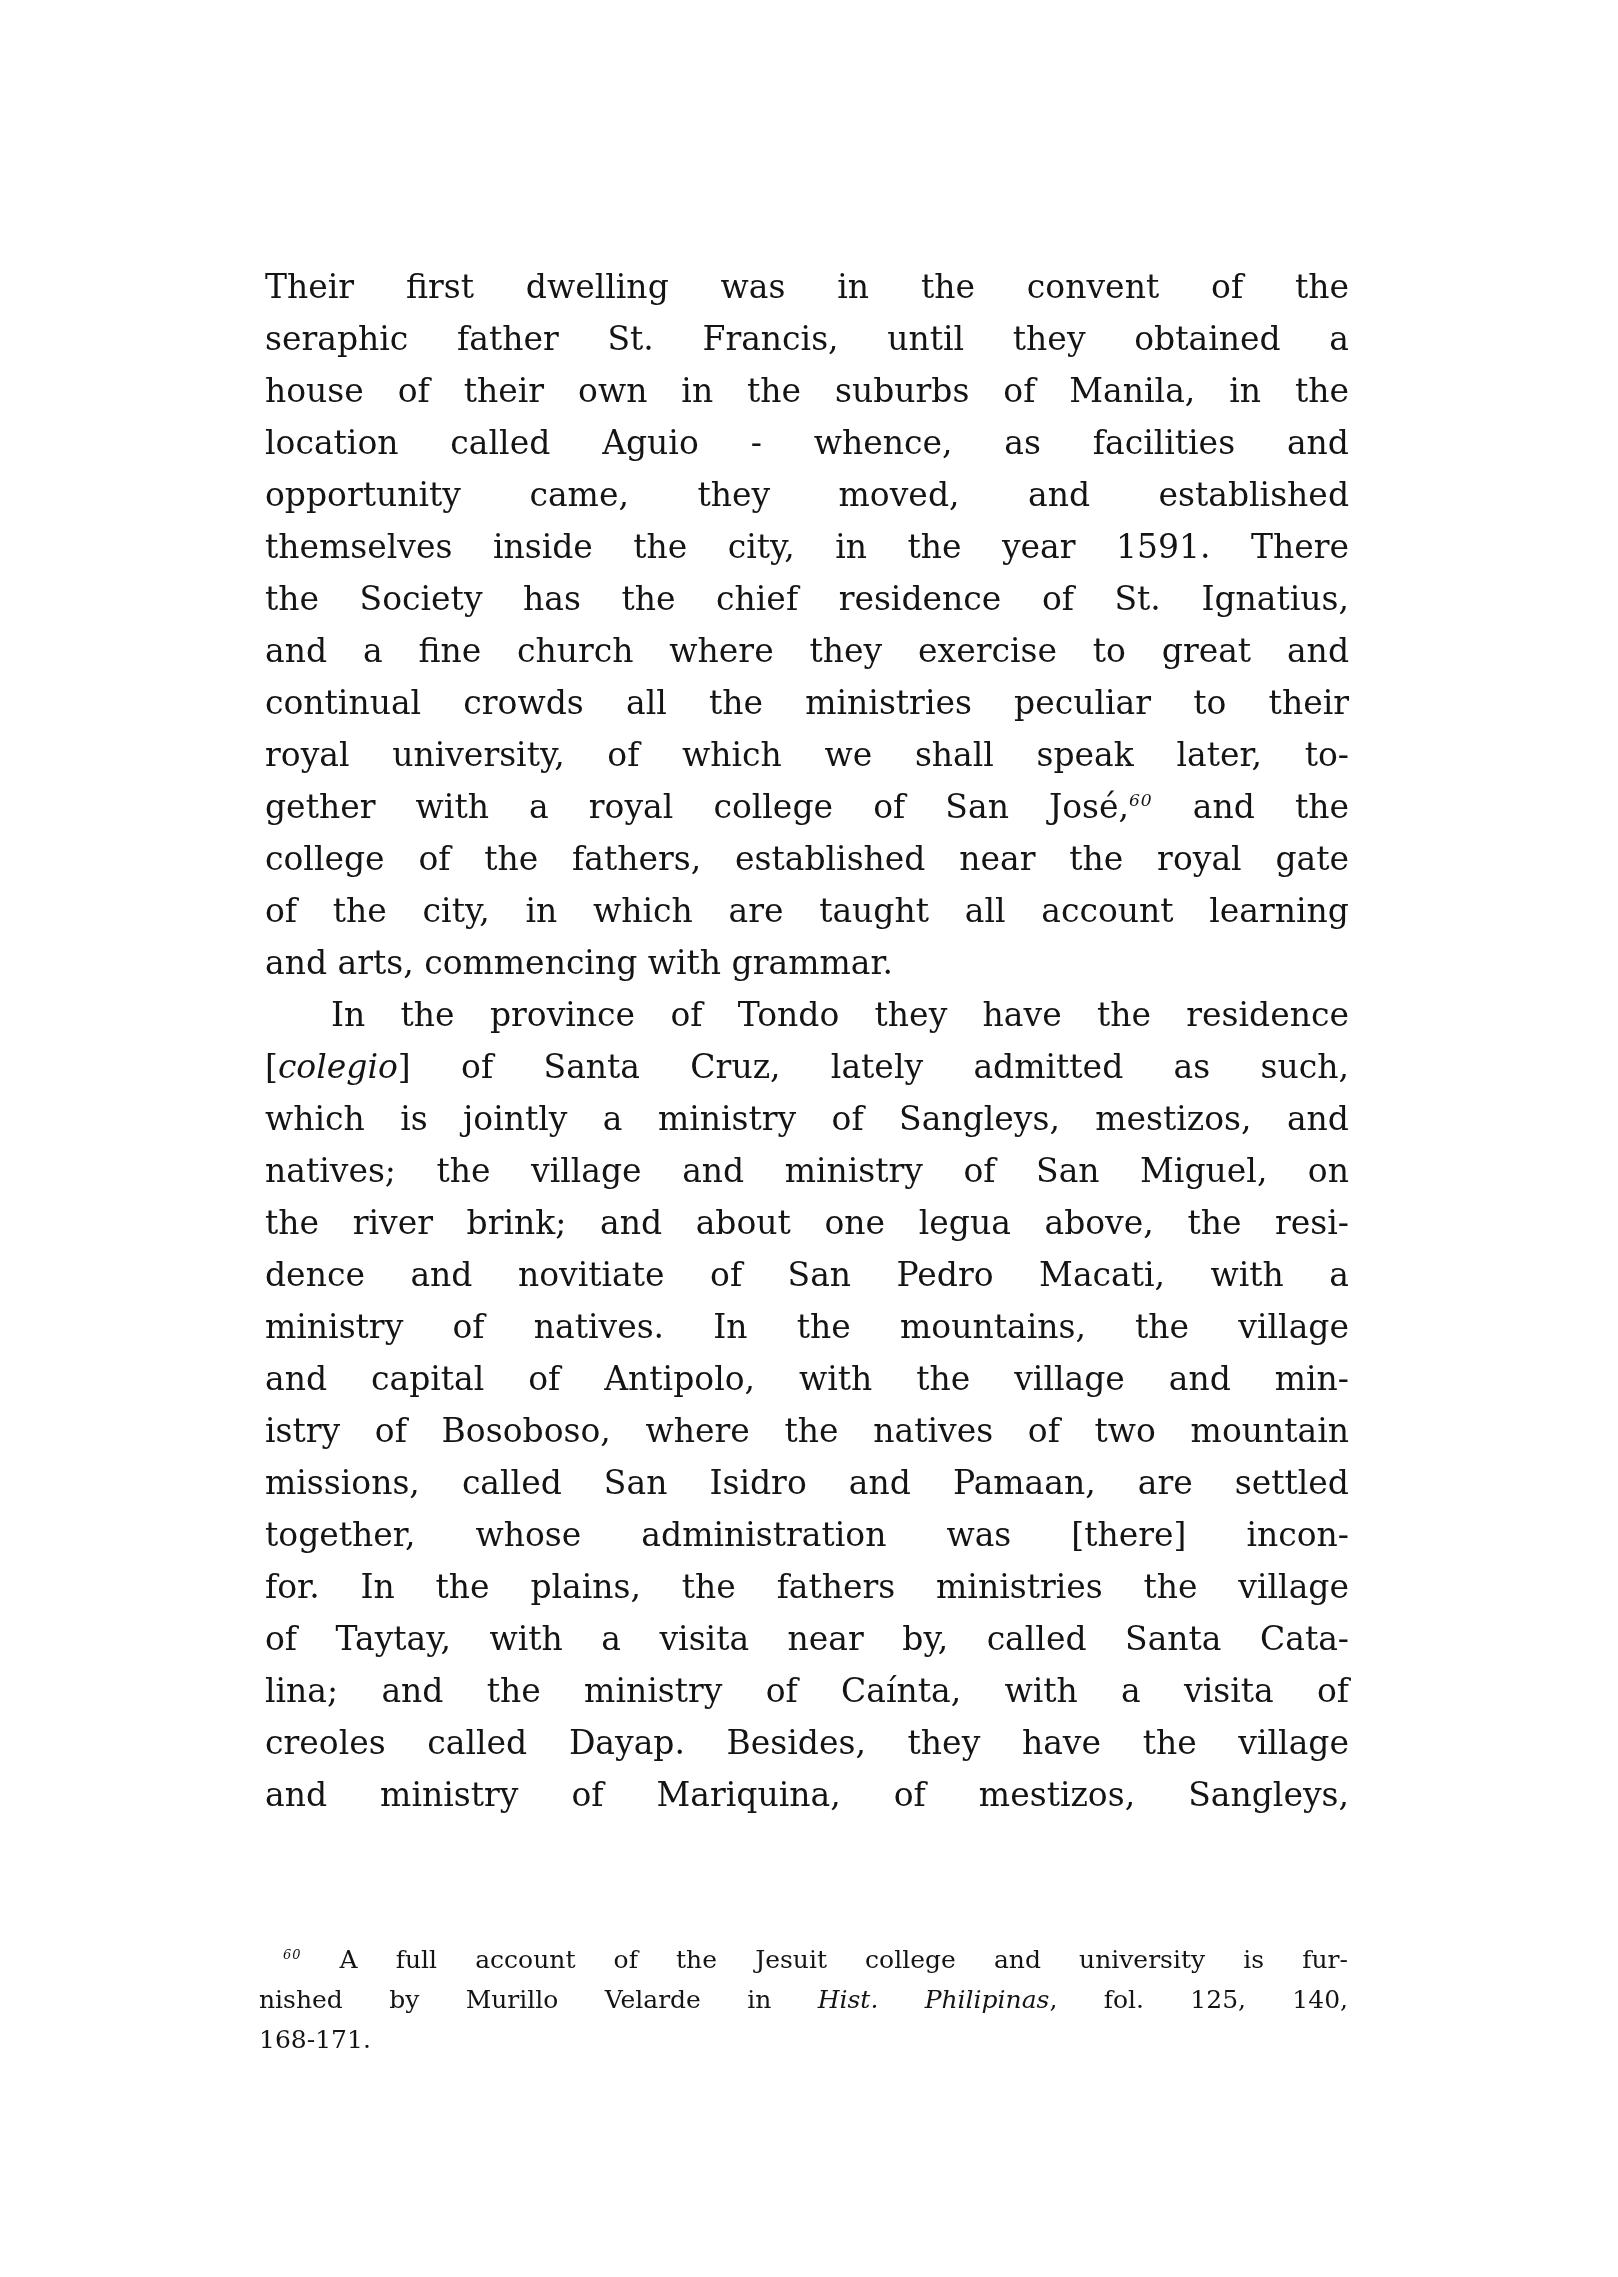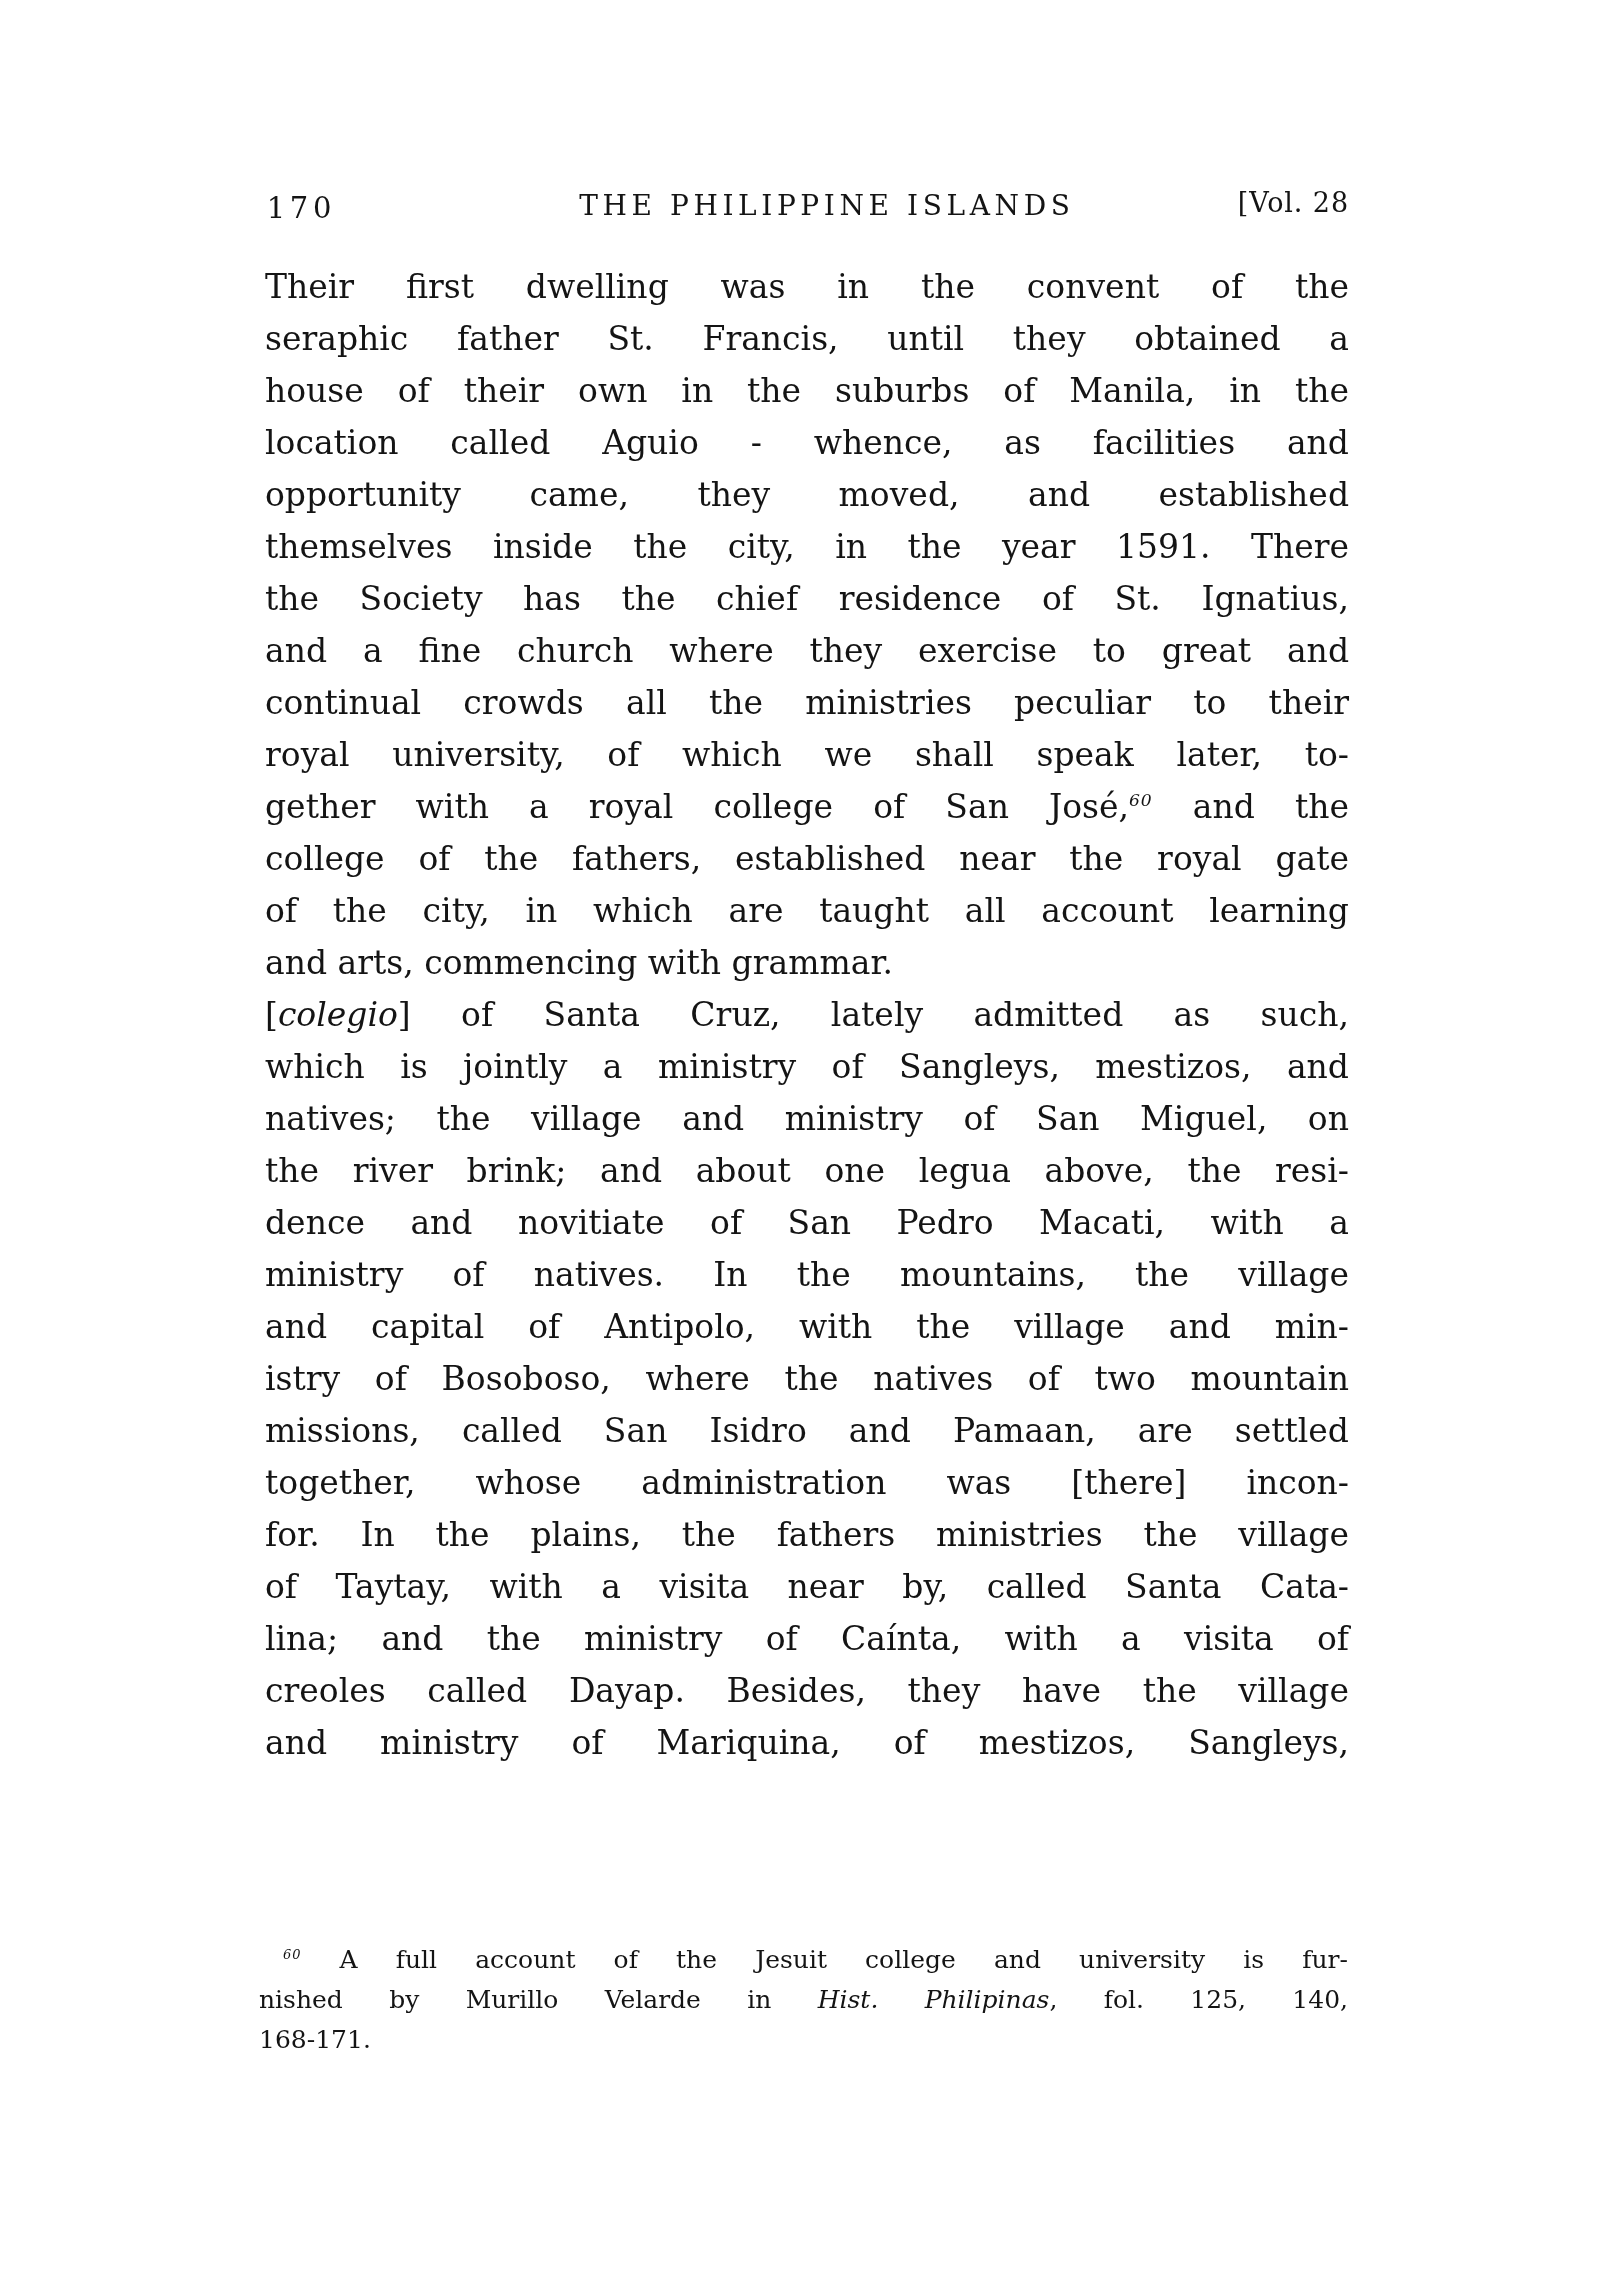--- a/index.html
+++ b/index.html
@@ -88,41 +88,37 @@
   }
   .footnote .line.indent {
     text-indent: 24px;
   }
 </style>
 </head>
 <body>
 
 <div class="page">
 
-  <header class="page-header">
-    <span class="page-number">170</span>
-    <span class="running-title">THE PHILIPPINE ISLANDS</span>
-    <span class="volume-label">[Vol. 28</span>
-  </header>
 
   <section class="body-text" id="body-text">
       <div class="line"><span>Their first dwelling was in the convent of the</span></div>
       <div class="line"><span>seraphic father St. Francis, until they obtained a</span></div>
       <div class="line"><span>house of their own in the suburbs of Manila, in the</span></div>
       <div class="line"><span>location called Aguio - whence, as facilities and</span></div>
       <div class="line"><span>opportunity came, they moved, and established</span></div>
       <div class="line"><span>themselves inside the city, in the year 1591. There</span></div>
       <div class="line"><span>the Society has the chief residence of St. Ignatius,</span></div>
       <div class="line"><span>and a fine church where they exercise to great and</span></div>
       <div class="line"><span>continual crowds all the ministries peculiar to their</span></div>
       <div class="line"><span>royal university, of which we shall speak later, to-</span></div>
       <div class="line"><span>gether with a royal college of San José,</span><span class="sup">60</span><span> and the</span></div>
       <div class="line"><span>college of the fathers, established near the royal gate</span></div>
       <div class="line"><span>of the city, in which are taught all account learning</span></div>
       <div class="line last"><span>and arts, commencing with grammar.</span></div>
+      <div class="line indent"><span>In the province of Tondo they have the residence</span></div>
       <div class="line"><span>[</span><span class="it">colegio</span><span>] of Santa Cruz, lately admitted as such,</span></div>
       <div class="line"><span>which is jointly a ministry of Sangleys, mestizos, and</span></div>
       <div class="line"><span>natives; the village and ministry of San Miguel, on</span></div>
       <div class="line"><span>the river brink; and about one legua above, the resi-</span></div>
       <div class="line"><span>dence and novitiate of San Pedro Macati, with a</span></div>
       <div class="line"><span>ministry of natives. In the mountains, the village</span></div>
       <div class="line"><span>and capital of Antipolo, with the village and min-</span></div>
       <div class="line"><span>istry of Bosoboso, where the natives of two mountain</span></div>
       <div class="line"><span>missions, called San Isidro and Pamaan, are settled</span></div>
       <div class="line"><span>together, whose administration was [there] incon-</span></div>

